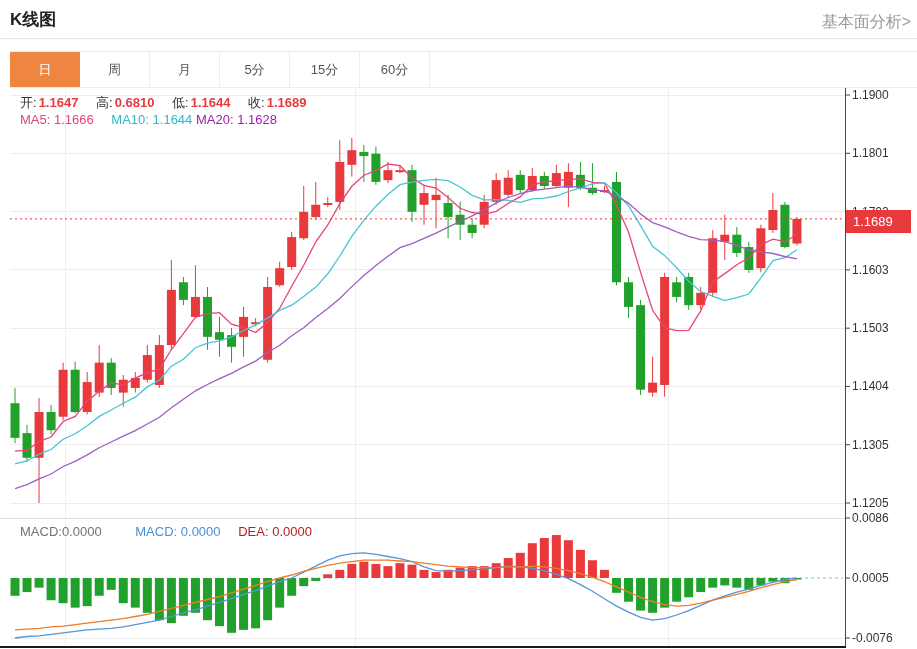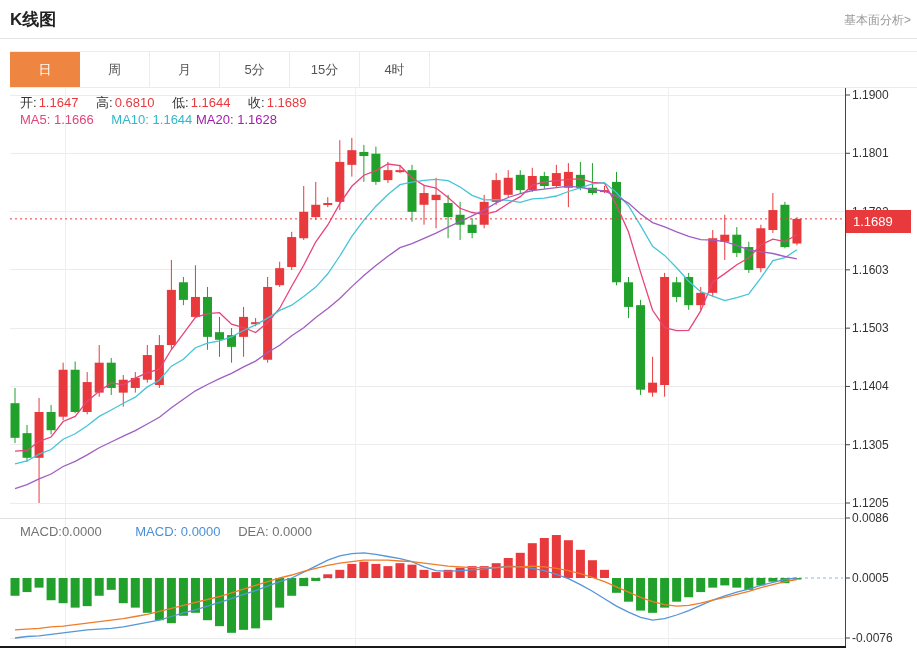--- a/index.html
+++ b/index.html
@@ -1,61 +1,61 @@
 <!DOCTYPE html>
 <html><head>
 <meta charset="utf-8">
 <style>
   html,body{margin:0;padding:0;background:#fff;}
   body{width:917px;height:649px;position:relative;overflow:hidden;
        font-family:"Liberation Sans","DejaVu Sans",sans-serif;}
   .page{position:absolute;inset:0;}
   .title{position:absolute;left:10px;top:8px;font-size:17px;font-weight:bold;color:#222;}
-  .fundamental-link{position:absolute;right:6px;top:12px;font-size:12px;color:#999;text-decoration:none;cursor:pointer;}
+  .fundamental-link{position:absolute;right:6px;top:12px;font-size:16px;color:#999;text-decoration:none;cursor:pointer;}
   .header-divider{position:absolute;left:0;top:38px;width:917px;height:1px;background:#e5e5e5;}
   .tabs{position:absolute;left:10px;top:51px;right:0;height:37px;display:flex;
         border-top:1px solid #ececec;border-bottom:1px solid #ececec;box-sizing:border-box;}
   .tab{width:70px;height:35px;line-height:35px;text-align:center;font-size:13px;color:#555;
        background:#fff;border-right:1px solid #ececec;cursor:pointer;box-sizing:border-box;}
   .tab:first-child{border-left:1px solid #ececec;}
   .tab.active{background:#ee8540;color:#fff;border-color:#ee8540;}
   #chart-svg{position:absolute;left:0;top:0;z-index:0;}
   #chart-svg text{font-family:"Liberation Sans","DejaVu Sans",sans-serif;}
   .row{position:absolute;font-size:13px;white-space:nowrap;z-index:2;}
   .quote-row{left:20px;top:94px;}
   .ma-row{left:20px;top:112px;}
   .macd-row{left:20px;top:524px;}
   .lbl{color:#333;margin-right:2px;}
   .val{margin-right:14px;}
-  .red{color:#e8393d;}
+  .red{color:#e8393d;font-weight:bold;}
   .pink{color:#e0457b;margin-right:14px;text-align:center;}
   .cyan{color:#2fb9c9;}
   .purple{color:#a21caf;margin-right:30px;text-align:center;}
   .blue{color:#4a90d9;margin-right:14px;}
-  .orange{color:#737373;margin-right:16px;}
+  .orange{color:#b91c1c;margin-right:16px;}
   .macd-red{color:#737373;margin-right:30px;}
   .badge{position:absolute;left:846px;top:210px;width:65px;height:23px;line-height:23px;
          background:#e8393d;color:#fff;font-size:13px;padding-left:7px;box-sizing:border-box;z-index:3;}
 </style>
 </head>
 <body>
 
 <div class="page">
 
   <div class="title">K线图</div>
   <a class="fundamental-link">基本面分析&gt;</a>
   <div class="header-divider"></div>
 
   <div class="tabs" id="tabs">
       <div class="tab active">日</div>
       <div class="tab">周</div>
       <div class="tab">月</div>
       <div class="tab">5分</div>
       <div class="tab">15分</div>
-      <div class="tab">4时</div>
+      <div class="tab">60分</div>
     </div>
 
   <svg id="chart-svg" width="917" height="649">
       <line x1="10" y1="95" x2="845" y2="95" stroke="#ececec" shape-rendering="crispEdges"></line>
       <line x1="845" y1="95" x2="850" y2="95" stroke="#444444"></line>
       <text x="852" y="99" font-size="12" fill="#333">1.1900</text>
       <line x1="10" y1="153.28571428571428" x2="845" y2="153.28571428571428" stroke="#ececec" shape-rendering="crispEdges"></line>
       <line x1="845" y1="153.28571428571428" x2="850" y2="153.28571428571428" stroke="#444444"></line>
       <text x="852" y="157.28571428571428" font-size="12" fill="#333">1.1801</text>
       <line x1="10" y1="211.57142857142856" x2="845" y2="211.57142857142856" stroke="#ececec" shape-rendering="crispEdges"></line>

